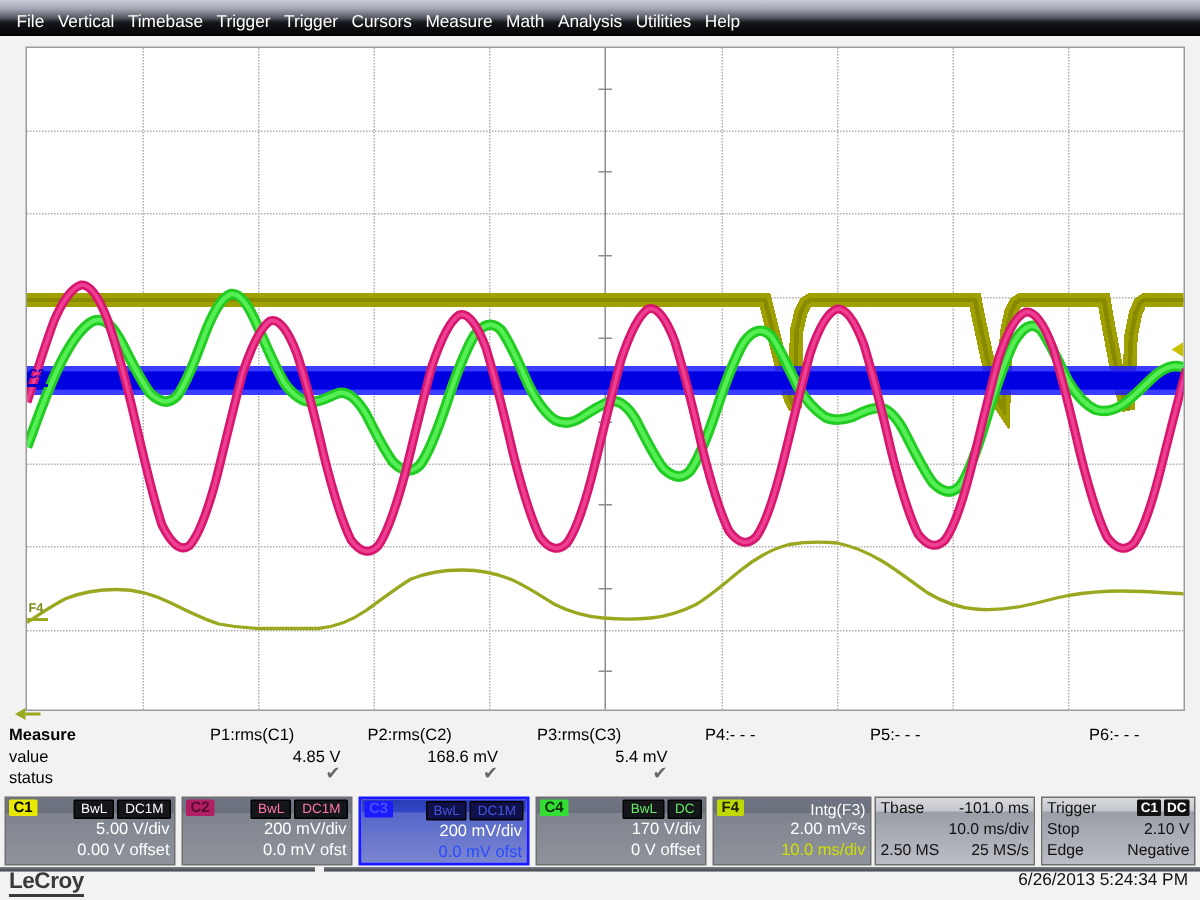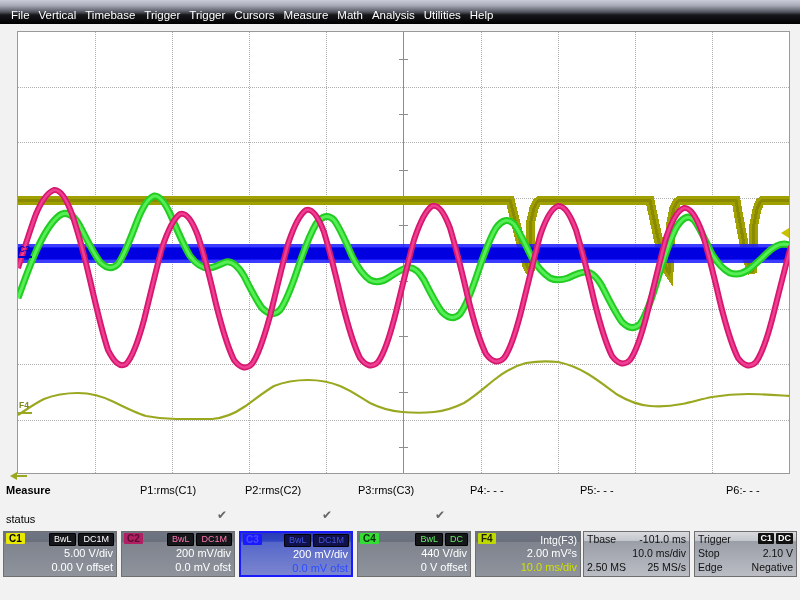--- a/index.html
+++ b/index.html
@@ -288,20 +288,26 @@
     <div class="row" style="top:0px;">
       <div class="lbl b">Measure</div>
       <div class="mcol" style="left:140px;">P1:rms(C1)</div>
       <div class="mcol" style="left:245px;">P2:rms(C2)</div>
       <div class="mcol" style="left:358px;">P3:rms(C3)</div>
       <div class="mcol" style="left:470px;">P4:- - -</div>
       <div class="mcol" style="left:580px;">P5:- - -</div>
       <div class="mcol" style="left:726px;">P6:- - -</div>
     </div>
 
+    <div class="row" style="top:15px;">
+      <div class="lbl">value</div>
+      <div class="mval" style="left:123px;">4.85 V</div>
+      <div class="mval" style="left:228px;">168.6 mV</div>
+      <div class="mval" style="left:341px;">5.4 mV</div>
+    </div>
 
     <div class="row" style="top:29px;">
       <div class="lbl">status</div>
       <div class="mchk" style="left:123px;top:-5px;position:absolute;">✔</div>
       <div class="mchk" style="left:228px;top:-5px;position:absolute;">✔</div>
       <div class="mchk" style="left:341px;top:-5px;position:absolute;">✔</div>
     </div>
   </div>
 
   <div class="desc" style="left:3px;width:114px;">
@@ -334,21 +340,21 @@
     <div class="dl2">200 mV/div</div>
     <div class="dl3" style="color:#2b4cff;">0.0 mV ofst</div>
   </div>
 
   <div class="desc" style="left:357px;width:114px;">
     <div class="dtag" style="background:#33dd33;color:#0a2e0a;">C4</div>
     <div class="dflags">
       <span style="color:#66ee66;">BwL</span>
       <span style="color:#66ee66;">DC</span>
     </div>
-    <div class="dl2">440 V/div</div>
+    <div class="dl2">170 V/div</div>
     <div class="dl3">0 V offset</div>
   </div>
 
   <div class="desc" style="left:475px;width:106px;">
     <div class="dtag" style="background:#bfd900;color:#1c2300;">F4</div>
     <div class="dtitle">Intg(F3)</div>
     <div class="dl2">2.00 mV²s</div>
     <div class="dl3" style="color:#cfe000;">10.0 ms/div</div>
   </div>
 
@@ -365,14 +371,20 @@
     <div class="pills">
       <span>C1</span>
       <span>DC</span>
     </div>
     <div class="sl r1">Stop</div>
     <div class="sr r1">2.10 V</div>
     <div class="sl r2">Edge</div>
     <div class="sr r2">Negative</div>
   </div>
 
+  <div class="footer">
+    <div class="fbarL"></div>
+    <div class="fbarR"></div>
+    <div class="logo">LeCroy</div>
+    <div class="stamp">6/26/2013 5:24:34 PM</div>
+  </div>
 
 </div>
 
 </body></html>

